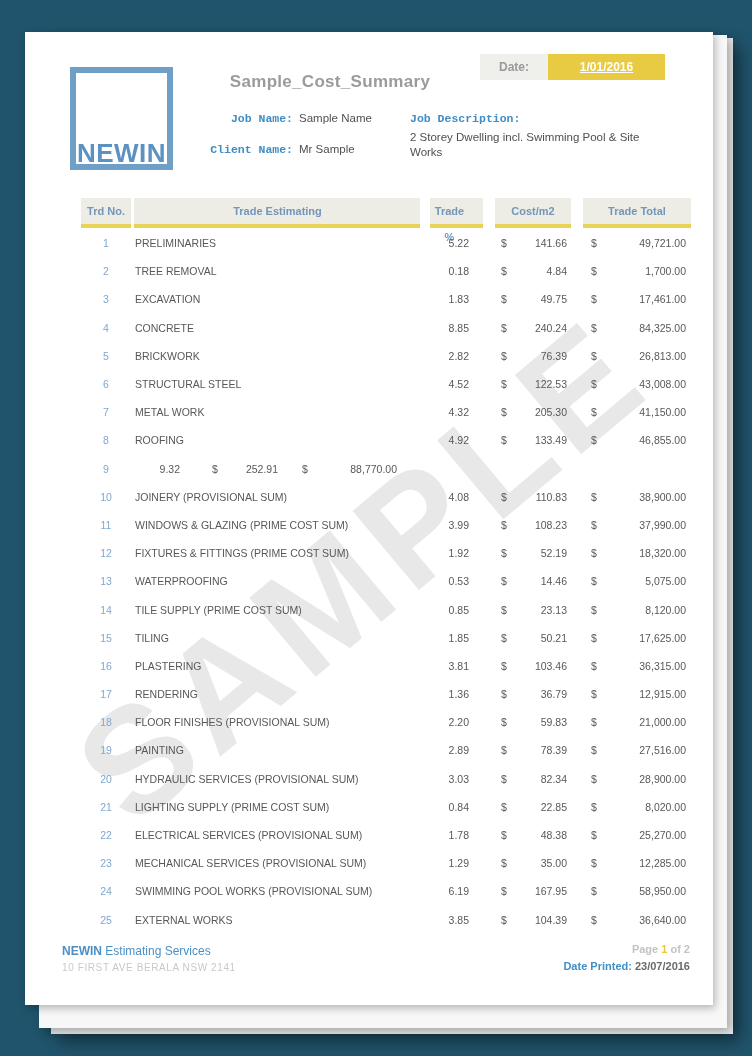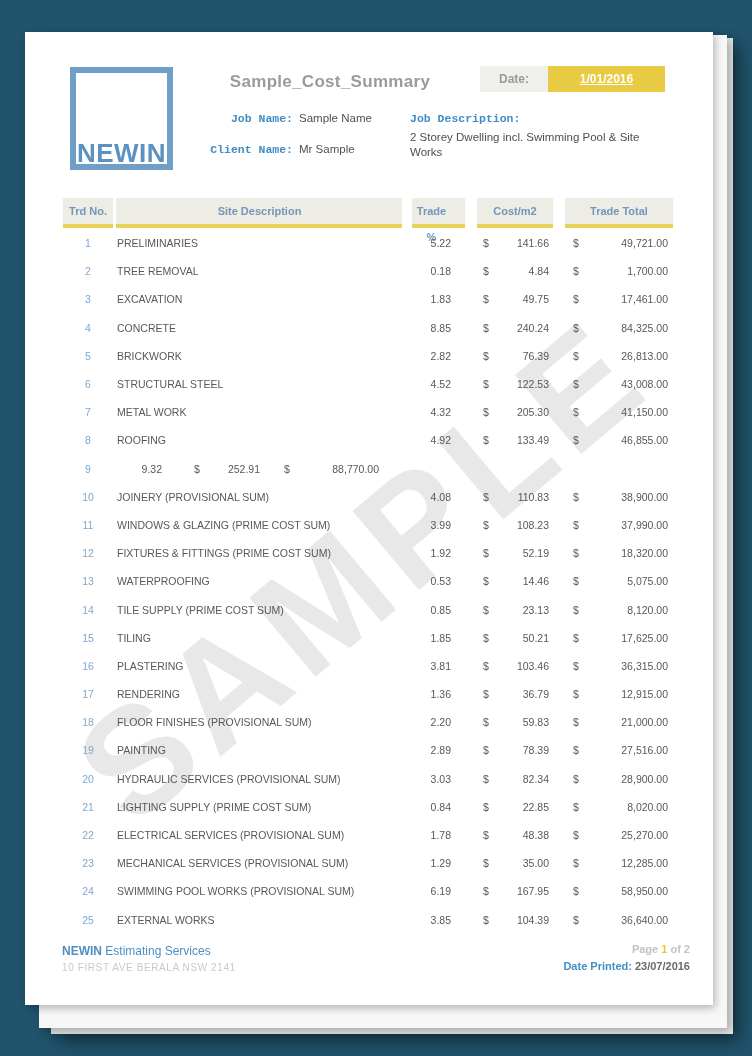--- a/index.html
+++ b/index.html
@@ -47,21 +47,21 @@
   }
   .logo-text {
     font-size:26px; font-weight:bold; color:#5C92C2;
     letter-spacing:0.5px; line-height:0.82;
   }
   .doc-title {
     position:absolute; left:150px; top:40px; width:310px;
     text-align:center; font-size:17px; font-weight:bold;
     color:#9B9B9B; letter-spacing:0.3px;
   }
-  .date-block { position:absolute; left:455px; top:34px; height:26px; display:flex;border-radius:10px; }
+  .date-block { position:absolute; left:455px; top:22px; height:26px; display:flex;border-radius:10px; }
   .date-label {
     width:68px; background:#EFEFEB; color:#9A9A9A;
     font-size:12px; font-weight:bold;
     display:flex; align-items:center; justify-content:center;
   }
   .date-value {
     width:117px; background:#E9CA43; color:#FFFFFF;
     font-size:12px; font-weight:bold;
     display:flex; align-items:center; justify-content:center;text-decoration:underline;
   }
@@ -72,21 +72,21 @@
   .job-value { position:absolute; font-size:11.5px; color:#4F4F51; }
   .jobname-label { left:155px; top:80px; }
   .jobname-value { left:274px; top:80px; }
   .client-label  { left:155px; top:111px; }
   .client-value  { left:274px; top:111px; }
   .jobdesc-label { left:385px; top:80px; width:auto; text-align:left; }
   .jobdesc-value { left:385px; top:98px; width:250px; line-height:15px; }
 
   
   .trade-table { position:absolute; left:0; top:166px; width:688px; }
-  .trow { display:flex; padding-left:38px; align-items:center; }
+  .trow { display:flex; padding-left:56px; align-items:center; }
   .cell { flex:0 0 auto; }
   .c-no    { width:50px; text-align:center; }
   .c-desc  { width:286px; margin-left:3px;  text-align:left; padding-left:1px; }
   .c-pct   { width:53px;  margin-left:10px; text-align:right; padding-right:14px; }
   .c-cost  { width:76px;  margin-left:12px; display:flex; justify-content:space-between; padding:0 4px 0 6px; }
   .c-total { width:108px; margin-left:12px; display:flex; justify-content:space-between; padding:0 5px 0 8px; }
 
   .thead .cell {
     background:#EDECE5; border-bottom:4px solid #E9D258;
     height:30px; line-height:26px;
@@ -141,21 +141,21 @@
       <div class="job-label jobname-label">Job Name:</div>
       <div class="job-value jobname-value">Sample Name</div>
       <div class="job-label client-label">Client Name:</div>
       <div class="job-value client-value">Mr Sample</div>
       <div class="job-label jobdesc-label">Job Description:</div>
       <div class="job-value jobdesc-value">2 Storey Dwelling incl. Swimming Pool &amp; Site Works</div>
 
       <div class="trade-table">
         <div class="trow thead">
           <div class="cell c-no">Trd No.</div>
-          <div class="cell c-desc">Site Description</div>
+          <div class="cell c-desc">Trade Estimating</div>
           <div class="cell c-pct">Trade %</div>
           <div class="cell c-cost">Cost/m2</div>
           <div class="cell c-total">Trade Total</div>
         </div>
         <div class="tbody" id="table-body">
         <div class="trow">
           <div class="cell c-no">1</div>
           <div class="cell c-desc">PRELIMINARIES</div>
           <div class="cell c-pct">5.22</div>
           <div class="cell c-cost">

